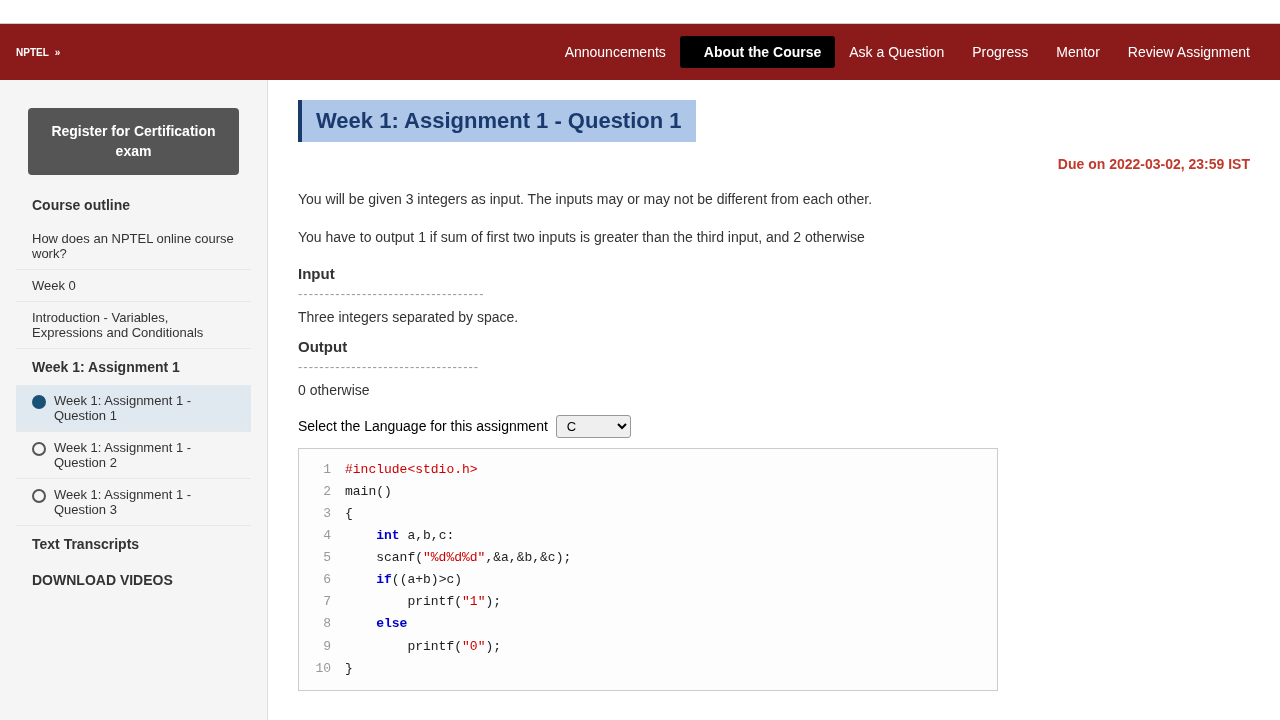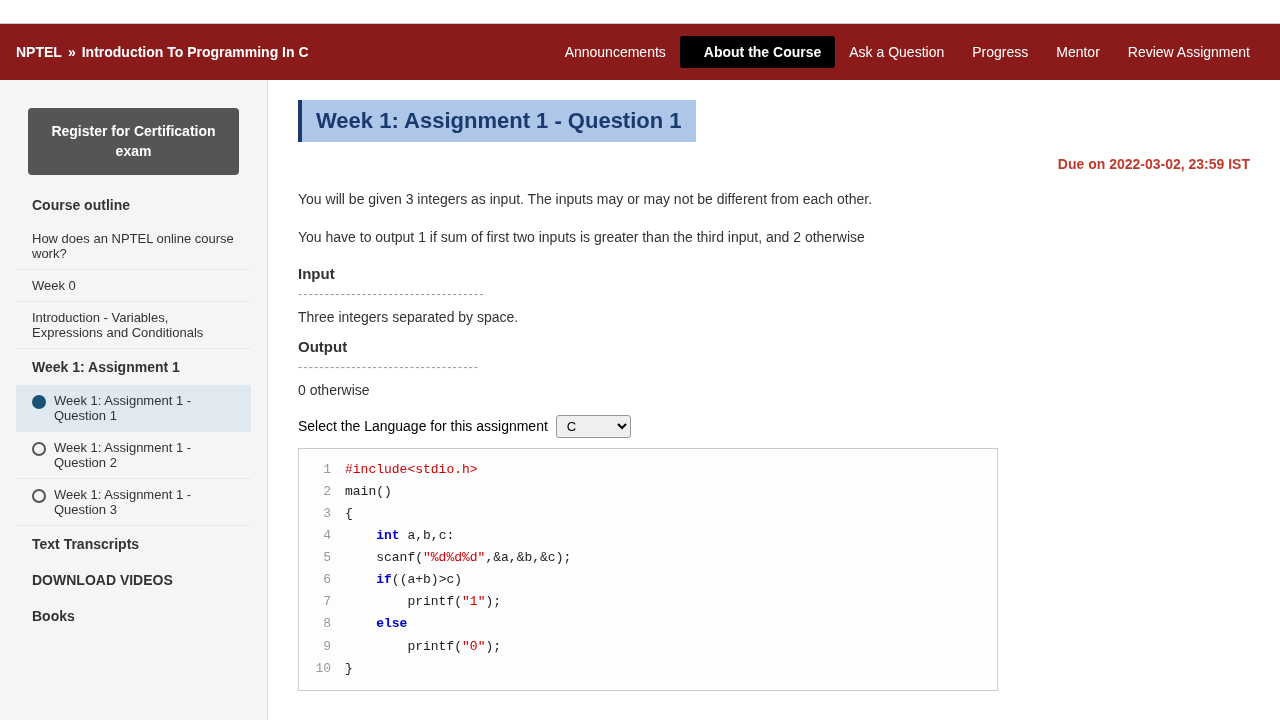--- a/index.html
+++ b/index.html
@@ -16,21 +16,21 @@
     
     .nav-bar {
       background: #8b1a1a;
       display: flex;
       align-items: center;
       padding: 0 16px;
       height: 56px;
     }
     .nav-brand {
       color: #fff;
-      font-size: 14px;
+      font-size: 10px;
       font-weight: bold;
       display: flex;
       align-items: center;
       gap: 6px;
       white-space: nowrap;
       margin-right: 30px;
     }
     .nav-links {
       display: flex;
       gap: 0;
@@ -211,21 +211,20 @@
   </style>
 </head>
 <body>
 
 <div class="top-header"></div>
 
 <nav class="nav-bar">
   <div class="nav-brand">
     <span>NPTEL</span>
     <span>»</span>
-    <span>Introduction To Programming In C</span>
   </div>
   <div class="nav-links">
     <a class="nav-link">Announcements</a>
     <a class="nav-link active">About the Course</a>
     <a class="nav-link">Ask a Question</a>
     <a class="nav-link">Progress</a>
     <a class="nav-link">Mentor</a>
     <a class="nav-link">Review Assignment</a>
   </div>
 </nav>
@@ -256,21 +255,20 @@
       <div class="sidebar-radio"></div>
       <span>Week 1: Assignment 1 - Question 2</span>
     </div>
     <div class="sidebar-item">
       <div class="sidebar-radio"></div>
       <span>Week 1: Assignment 1 - Question 3</span>
     </div>
 
     <div class="sidebar-section-title">Text Transcripts</div>
     <div class="sidebar-section-title">DOWNLOAD VIDEOS</div>
-    <div class="sidebar-section-title">Books</div>
   </aside>
 
   <main class="main-content">
 
     <h1 class="question-title">Week 1: Assignment 1 - Question 1</h1>
 
     <div class="due-date">Due on 2022-03-02, 23:59 IST</div>
 
     <p class="description">You will be given 3 integers as input. The inputs may or may not be different from each other.</p>
     <p class="description">You have to output 1 if sum of first two inputs is greater than the third input, and 2 otherwise</p>

